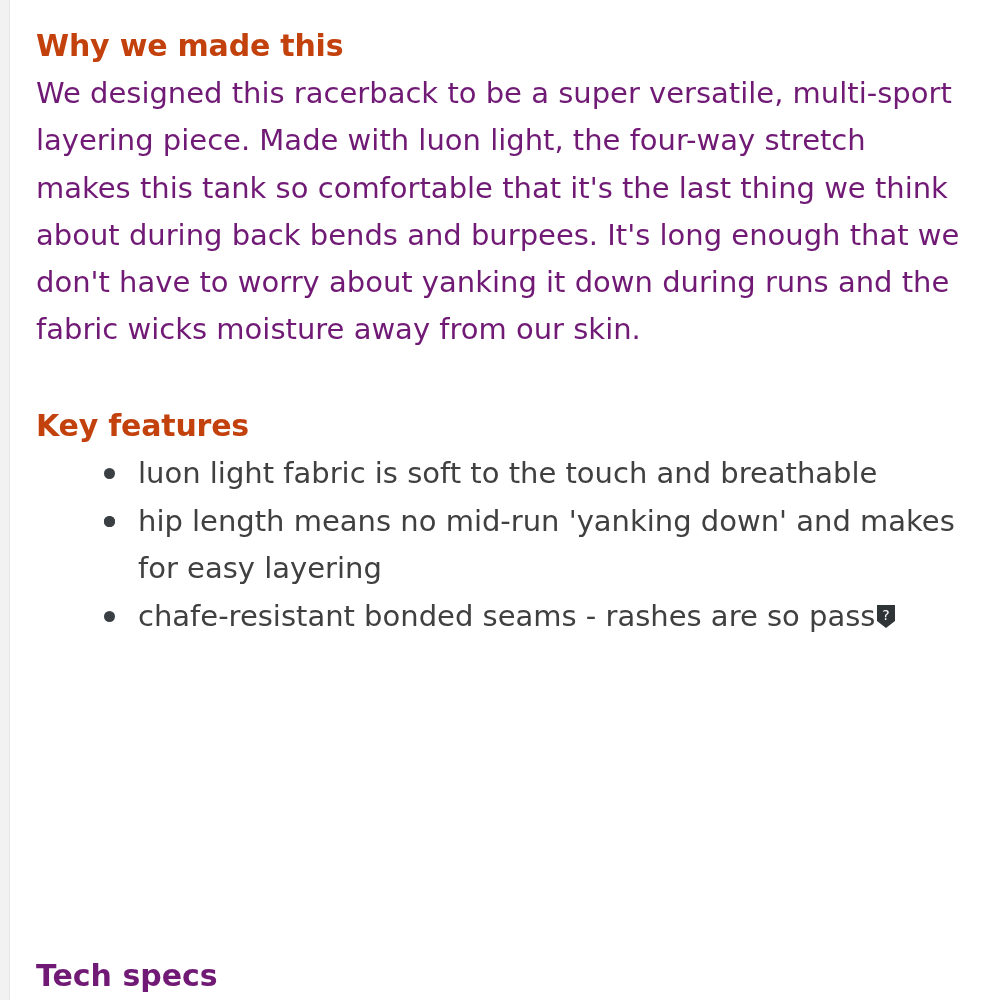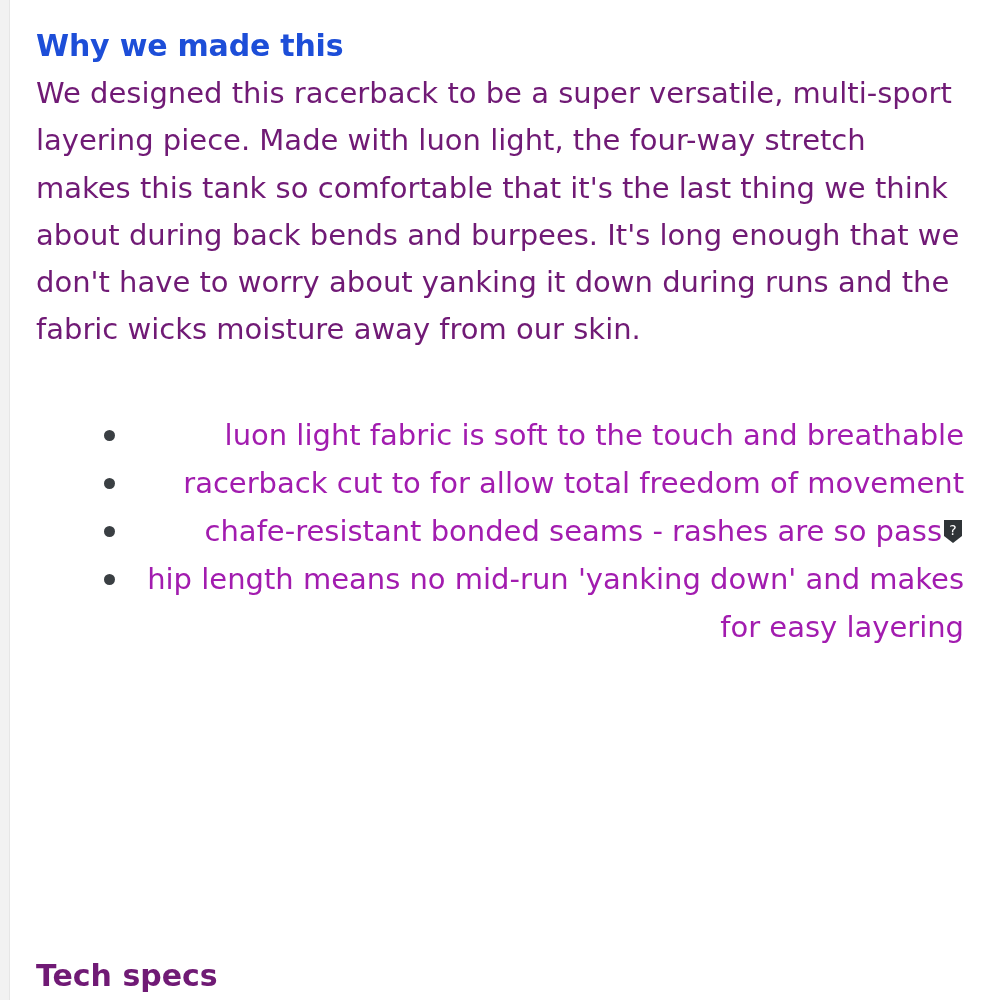--- a/index.html
+++ b/index.html
@@ -29,21 +29,21 @@
     width: 9px;
     height: 1000px;
     background: #f2f2f2;
     border-right: 1px solid #e6e6e6;
   }
   h2.section-heading {
     font-size: 30px;
     font-weight: bold;
     line-height: 1.2;
     margin: 0 0 6px 0;
-    color: #1d4ed8;
+    color: #c2410c;
     letter-spacing: -0.2px;
   }
   p.body-copy {
     font-size: 29px;
     line-height: 1.63;
     margin: 0;
     color: #701a75;
     max-width: 930px;
   }
   .gap-large {
@@ -51,25 +51,24 @@
   }
   ul.features {
     list-style: none;
     margin: 4px 0 0 0;
     padding: 0 0 0 64px;
   }
   ul.features li {
     position: relative;
     font-size: 29px;
     line-height: 1.63;
-    color: #a21caf;
+    color: #404040;
     margin: 0 0 1px 0;
     padding-left: 38px;
     max-width: 860px;
-    text-align: right;
   }
   ul.features li .bullet {
     position: absolute;
     left: 4px;
     top: 0.62em;
     width: 11px;
     height: 11px;
     border-radius: 50%;
     background: #3a3f43;
   }
@@ -105,40 +104,40 @@
 <div class="page">
 
   <div class="left-rule"></div>
 
   <h2 class="section-heading">Why we made this</h2>
 
   <p class="body-copy">We designed this racerback to be a super versatile, multi-sport layering piece. Made with luon light, the four-way stretch makes this tank so comfortable that it's the last thing we think about during back bends and burpees. It's long enough that we don't have to worry about yanking it down during runs and the fabric wicks moisture away from our skin.</p>
 
   <div class="gap-large"></div>
 
+  <h2 class="section-heading">Key features</h2>
 
   <ul class="features">
     <li>
       <span class="bullet"></span>
       <span>luon light fabric is soft to the touch and breathable</span>
     </li>
     <li>
       <span class="bullet"></span>
-      <span>racerback cut to for allow total freedom of movement</span>
+    </li>
+    <li>
+      <span class="bullet"></span>
+      <span>hip length means no mid-run 'yanking down' and makes for easy layering</span>
     </li>
     <li>
       <span class="bullet"></span>
       <span>chafe-resistant bonded seams - rashes are so pass</span><span class="glyph-marker"><svg width="22" height="26" viewBox="0 0 22 26">
               <path d="M2 2 L20 2 L20 18 L11 25 L2 18 Z" fill="#2f3437"></path>
               <text x="11" y="17" font-family="DejaVu Sans, sans-serif" font-size="14" fill="#ffffff" text-anchor="middle">?</text>
             </svg></span>
-    </li>
-    <li>
-      <span class="bullet"></span>
-      <span>hip length means no mid-run 'yanking down' and makes for easy layering</span>
     </li>
   </ul>
 
   <div class="tech-heading-wrap">
     <h2>Tech specs</h2>
   </div>
 
 </div>
 
 </body></html>

